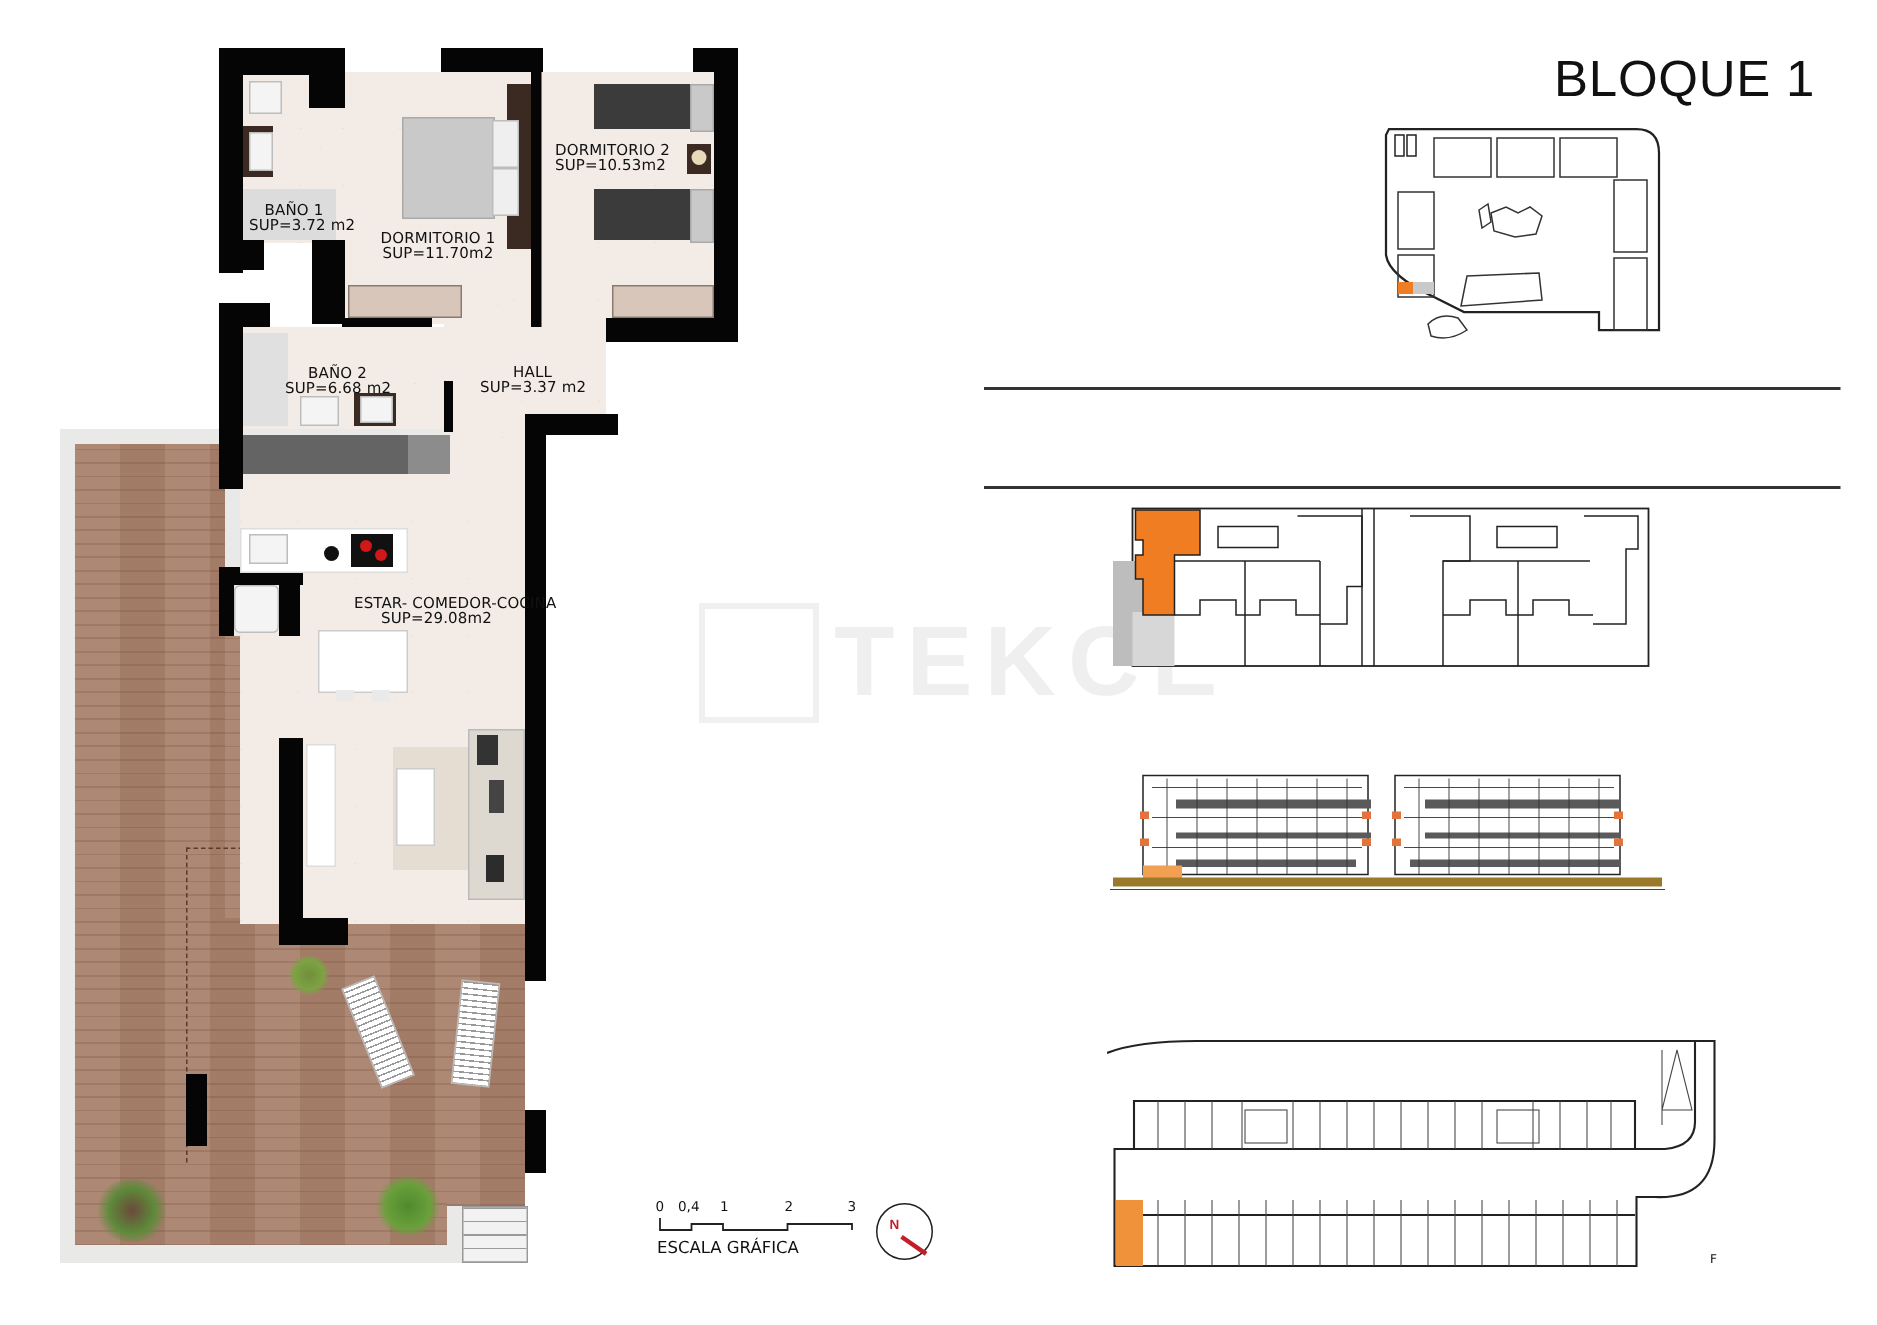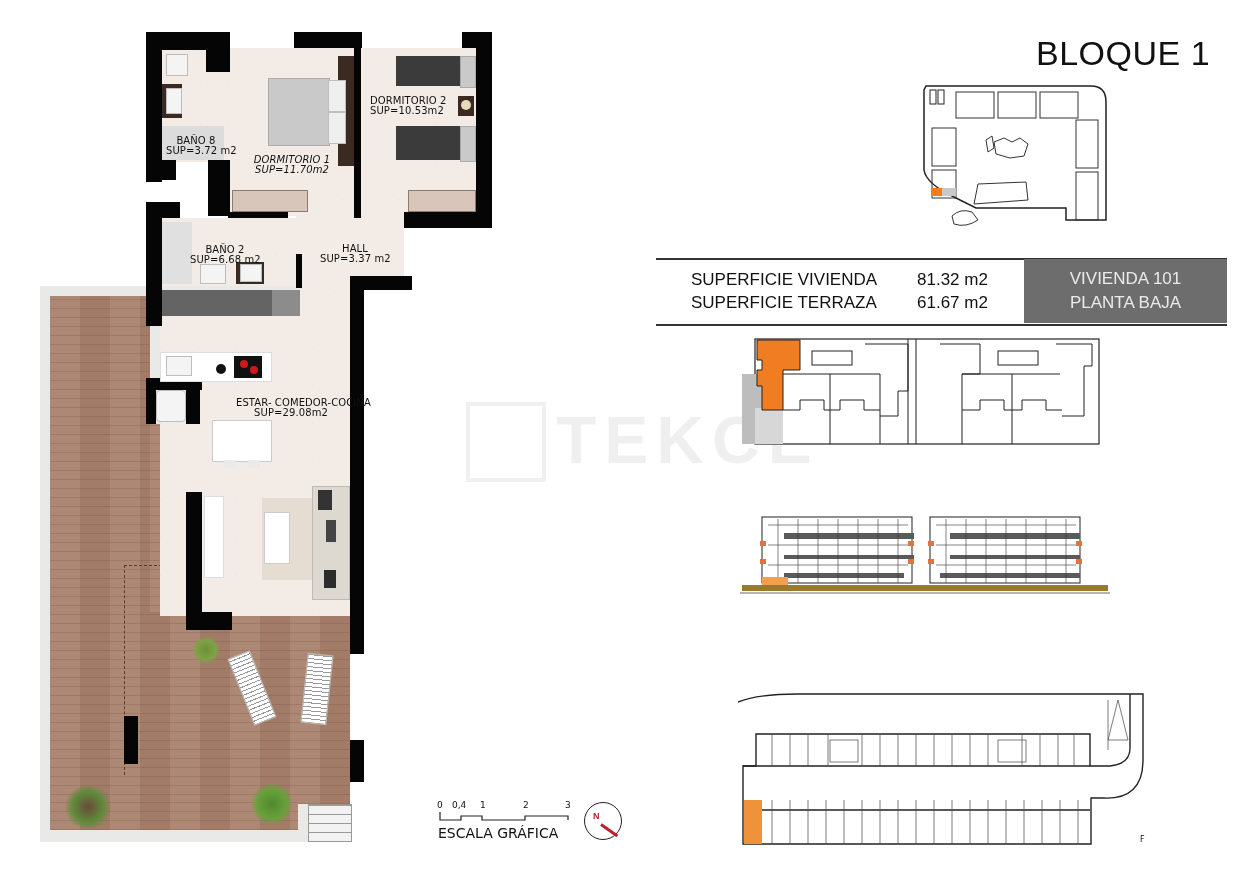--- a/index.html
+++ b/index.html
@@ -129,24 +129,24 @@
   <div class="abs" style="left:240px;top:652px;width:22px;height:70px;background:repeating-linear-gradient(0deg,#fff 0 3px,#999 3px 4px);transform:rotate(-22deg);border:1px solid #bbb;"></div>
   <div class="abs" style="left:304px;top:654px;width:24px;height:68px;background:repeating-linear-gradient(0deg,#fff 0 3px,#999 3px 4px);transform:rotate(6deg);border:1px solid #bbb;"></div>
 
   <div class="abs" style="left:192px;top:636px;width:28px;height:28px;border-radius:50%;background:radial-gradient(circle,#6f8f3a 0%,#7ea244 50%,transparent 70%);"></div>
   <div class="abs" style="left:62px;top:786px;width:52px;height:42px;border-radius:50%;background:radial-gradient(circle,#6b4a3a 0%,#5e8a3a 45%,transparent 70%);"></div>
   <div class="abs" style="left:250px;top:784px;width:44px;height:40px;border-radius:50%;background:radial-gradient(circle,#4f8a2e 0%,#6aa03b 50%,transparent 72%);"></div>
 
   <div class="abs" style="left:308px;top:804px;width:42px;height:36px;background:repeating-linear-gradient(0deg,#f2f2f2 0 8px,#9a9a9a 8px 9px);border:1px solid #999;"></div>
 
   <div class="room-label" style="left:166px;top:136px;width:60px;">
-    <div>BAÑO 8</div>
+    <div>BAÑO 1</div>
     <div>SUP=3.72  m2</div>
   </div>
-  <div class="room-label" style="left:252px;top:155px;width:80px;font-style:italic;">
+  <div class="room-label" style="left:252px;top:155px;width:80px;">
     <div>DORMITORIO 1</div>
     <div>SUP=11.70m2</div>
   </div>
   <div class="room-label" style="left:370px;top:96px;width:70px;">
     <div>DORMITORIO 2</div>
     <div>SUP=10.53m2</div>
   </div>
   <div class="room-label" style="left:190px;top:245px;width:70px;">
     <div>BAÑO 2</div>
     <div>SUP=6.68  m2</div>
@@ -166,21 +166,21 @@
 
 <div class="abs" style="left:434px;top:800px;width:150px;height:40px;">
   <span class="scale-lbl" style="left:3px;top:0;">0</span>
   <span class="scale-lbl" style="left:18px;top:0;">0,4</span>
   <span class="scale-lbl" style="left:46px;top:0;">1</span>
   <span class="scale-lbl" style="left:89px;top:0;">2</span>
   <span class="scale-lbl" style="left:131px;top:0;">3</span>
   <svg class="line-svg" style="left:0;top:10px;" width="150" height="12">
     <polyline points="6,2 6,10 27,10 27,6 48,6 48,10 91,10 91,6 134,6 134,10" fill="none" stroke="#222" stroke-width="1.2"></polyline>
   </svg>
-  <span class="scale-lbl" style="left:4px;top:25px;font-size:14px;">ESCALA GRÁFICA</span>
+  <span class="scale-lbl" style="left:4px;top:25px;font-size:11px;">ESCALA GRÁFICA</span>
 </div>
 
 <div class="abs" style="left:584px;top:802px;width:36px;height:36px;border:1.5px solid #222;border-radius:50%;">
   <span class="abs" style="left:8px;top:8px;font-size:9px;color:#c0202a;font-weight:bold;">N</span>
   <div class="abs" style="left:16px;top:20px;width:20px;height:3px;background:#c0202a;transform:rotate(35deg);transform-origin:0 50%;"></div>
 </div>
 
 <div class="title">BLOQUE 1</div>
 
 <svg class="line-svg" style="left:916px;top:80px;" width="196" height="150" viewBox="0 0 196 150">
@@ -198,30 +198,20 @@
     <path d="M78,62 L88,58 L96,62 L104,58 L112,64 L108,76 L94,78 L80,74 Z"></path>
     <path d="M70,60 L76,56 L78,68 L72,72 Z"></path>
     <path d="M62,104 L110,102 L112,120 L58,124 Z"></path>
     <path d="M36,136 Q44,128 56,132 L62,140 Q50,148 38,144 Z"></path>
   </g>
   <rect x="16" y="108" width="10" height="8" fill="#f07d22"></rect>
   <rect x="26" y="108" width="14" height="8" fill="#c9c9c9"></rect>
 </svg>
 
 <div class="info-table">
-  <div class="info-left">
-    <div class="info-row" style="top:10px;">SUPERFICIE VIVIENDA</div>
-    <div class="info-val" style="top:10px;">81.32 m2</div>
-    <div class="info-row" style="top:33px;">SUPERFICIE TERRAZA</div>
-    <div class="info-val" style="top:33px;">61.67 m2</div>
-  </div>
-  <div class="info-right">
-    <div style="margin-top:10px;">VIVIENDA 101</div>
-    <div style="margin-top:4px;">PLANTA BAJA</div>
-  </div>
 </div>
 
 <svg class="line-svg" style="left:740px;top:336px;" width="364" height="112" viewBox="0 0 364 112">
   <g fill="#fff" stroke="#222" stroke-width="1.2">
     <rect x="15" y="3" width="344" height="105"></rect>
   </g>
   <rect x="2" y="38" width="38" height="70" fill="#bdbdbd"></rect>
   <rect x="15" y="72" width="28" height="36" fill="#d7d7d7"></rect>
   <path d="M17,4 H60 V34 H43 V74 H22 V50 H17 V34 H22 V24 H17 Z" fill="#f07d22" stroke="#222" stroke-width="1"></path>
   <g fill="none" stroke="#222" stroke-width="1">

